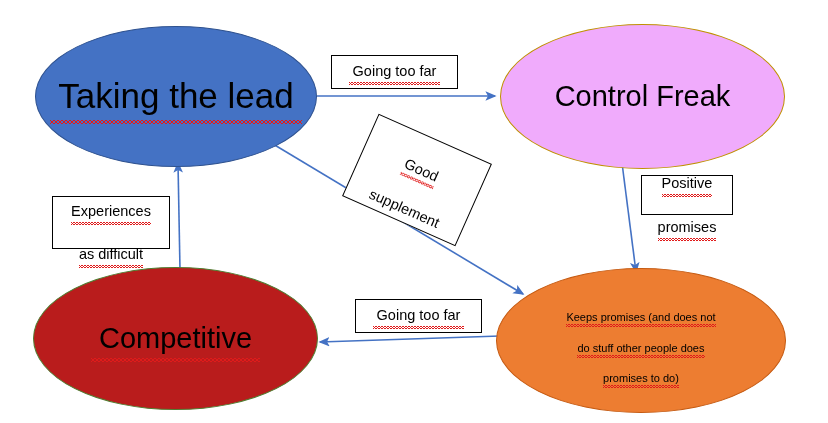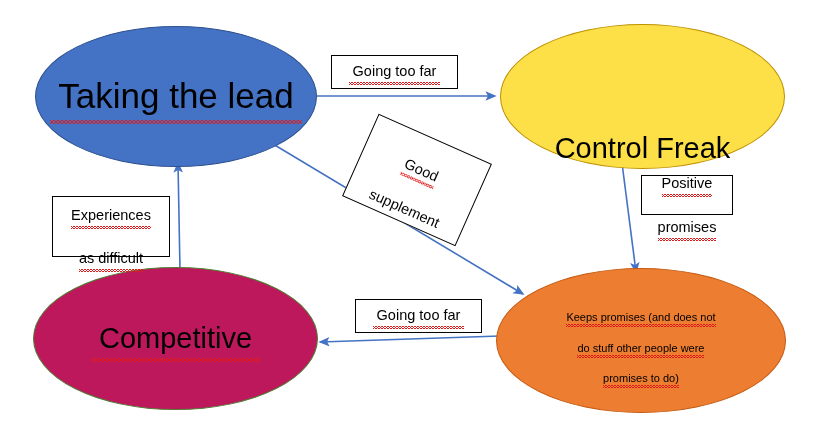--- a/index.html
+++ b/index.html
@@ -44,28 +44,27 @@
     white-space: pre-line;
   }
   #node-taking-the-lead {
     left: 35px; top: 26px; width: 282px; height: 141px;
     background: #4472C4;
     border: 1px solid #2F528F;
   }
   #node-taking-the-lead .node-label { font-size: 35px; }
   #node-control-freak {
     left: 500px; top: 24px; width: 285px; height: 145px;
-    background: #fde047;
+    background: #f0abfc;
     border: 1px solid #BF9000;
-    align-items: flex-end;
   }
   #node-control-freak .node-label { font-size: 29px; }
   #node-competitive {
     left: 33px; top: 267px; width: 285px; height: 143px;
-    background: #be185d;
+    background: #b91c1c;
     border: 1px solid #507E32;
   }
   #node-competitive .node-label { font-size: 29px; }
   #node-keeps-promises {
     left: 496px; top: 268px; width: 290px; height: 145px;
     background: #ED7D31;
     border: 1px solid #C55A11;
   }
   #node-keeps-promises .node-label { font-size: 11px; }
 
@@ -82,21 +81,21 @@
   .label-box .box-text {
     font-size: 14.5px;
     color: #000000;
     line-height: 1.5;
     text-align: center;
     white-space: pre-line;
     padding: 0 4px;
   }
   #label-going-too-far-top { left: 331px; top: 55px; width: 127px; height: 34px; }
   #label-going-too-far-bottom { left: 355px; top: 299px; width: 127px; height: 34px; }
-  #label-experiences-as-difficult { left: 52px; top: 196px; width: 118px; height: 61px; }
+  #label-experiences-as-difficult { left: 52px; top: 196px; width: 118px; height: 53px; }
   #label-positive-opposite { left: 641px; top: 175px; width: 92px; height: 40px; }
   #label-good-supplement {
     left: 355px; top: 135px; width: 124px; height: 90px;
     transform: rotate(24deg);
   }
   #label-good-supplement .box-text { line-height: 1.45; }
 
   .squiggle {
     position: relative;
     display: inline-block;
@@ -148,21 +147,21 @@
     <span class="node-label">Control Freak</span>
   </div>
 
   <div class="node" id="node-competitive">
     <span class="node-label squiggle">Competitive</span>
   </div>
 
   <div class="node" id="node-keeps-promises">
     <span class="node-label">
       <span class="squiggle sq-sm">Keeps promises (and does not</span><br>
-      <span class="squiggle sq-sm">do stuff other people were</span><br>
+      <span class="squiggle sq-sm">do stuff other people does</span><br>
       <span class="squiggle sq-sm">promises to do)</span>
     </span>
   </div>
 
   <div class="label-box" id="label-going-too-far-top">
     <span class="box-text squiggle sq-sm">Going too far</span>
   </div>
 
   <div class="label-box" id="label-good-supplement">
     <span class="box-text">

